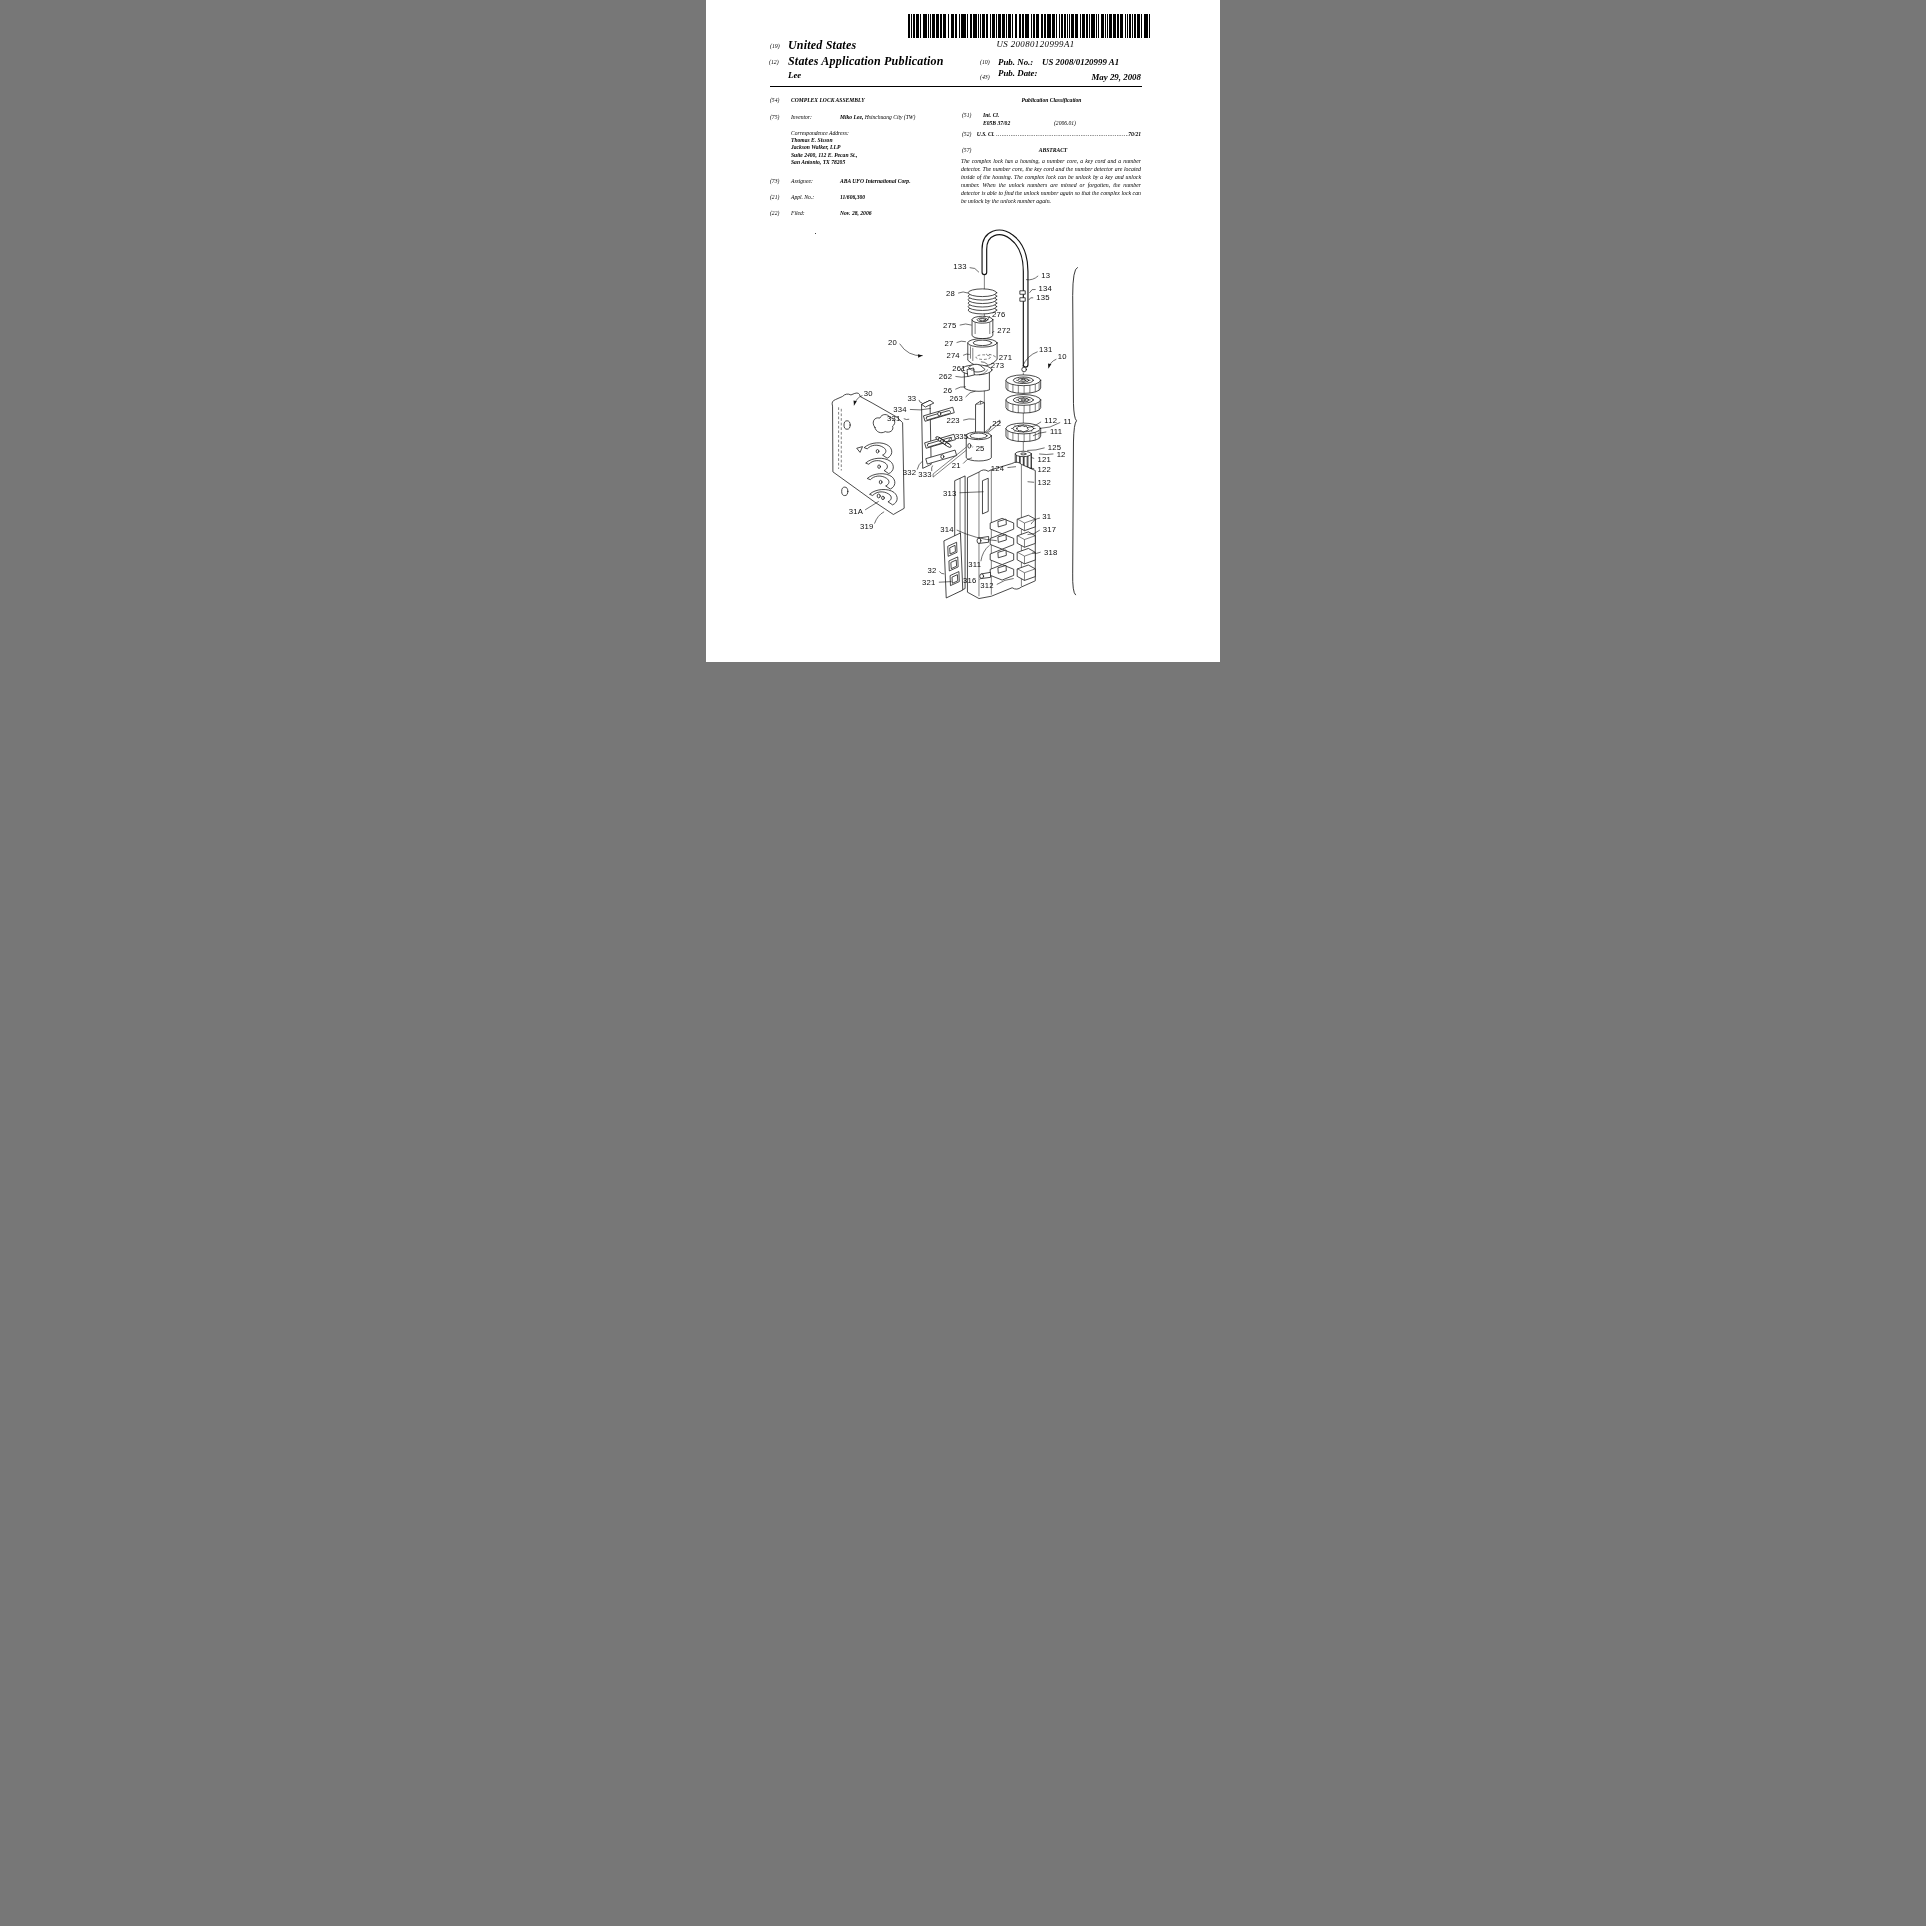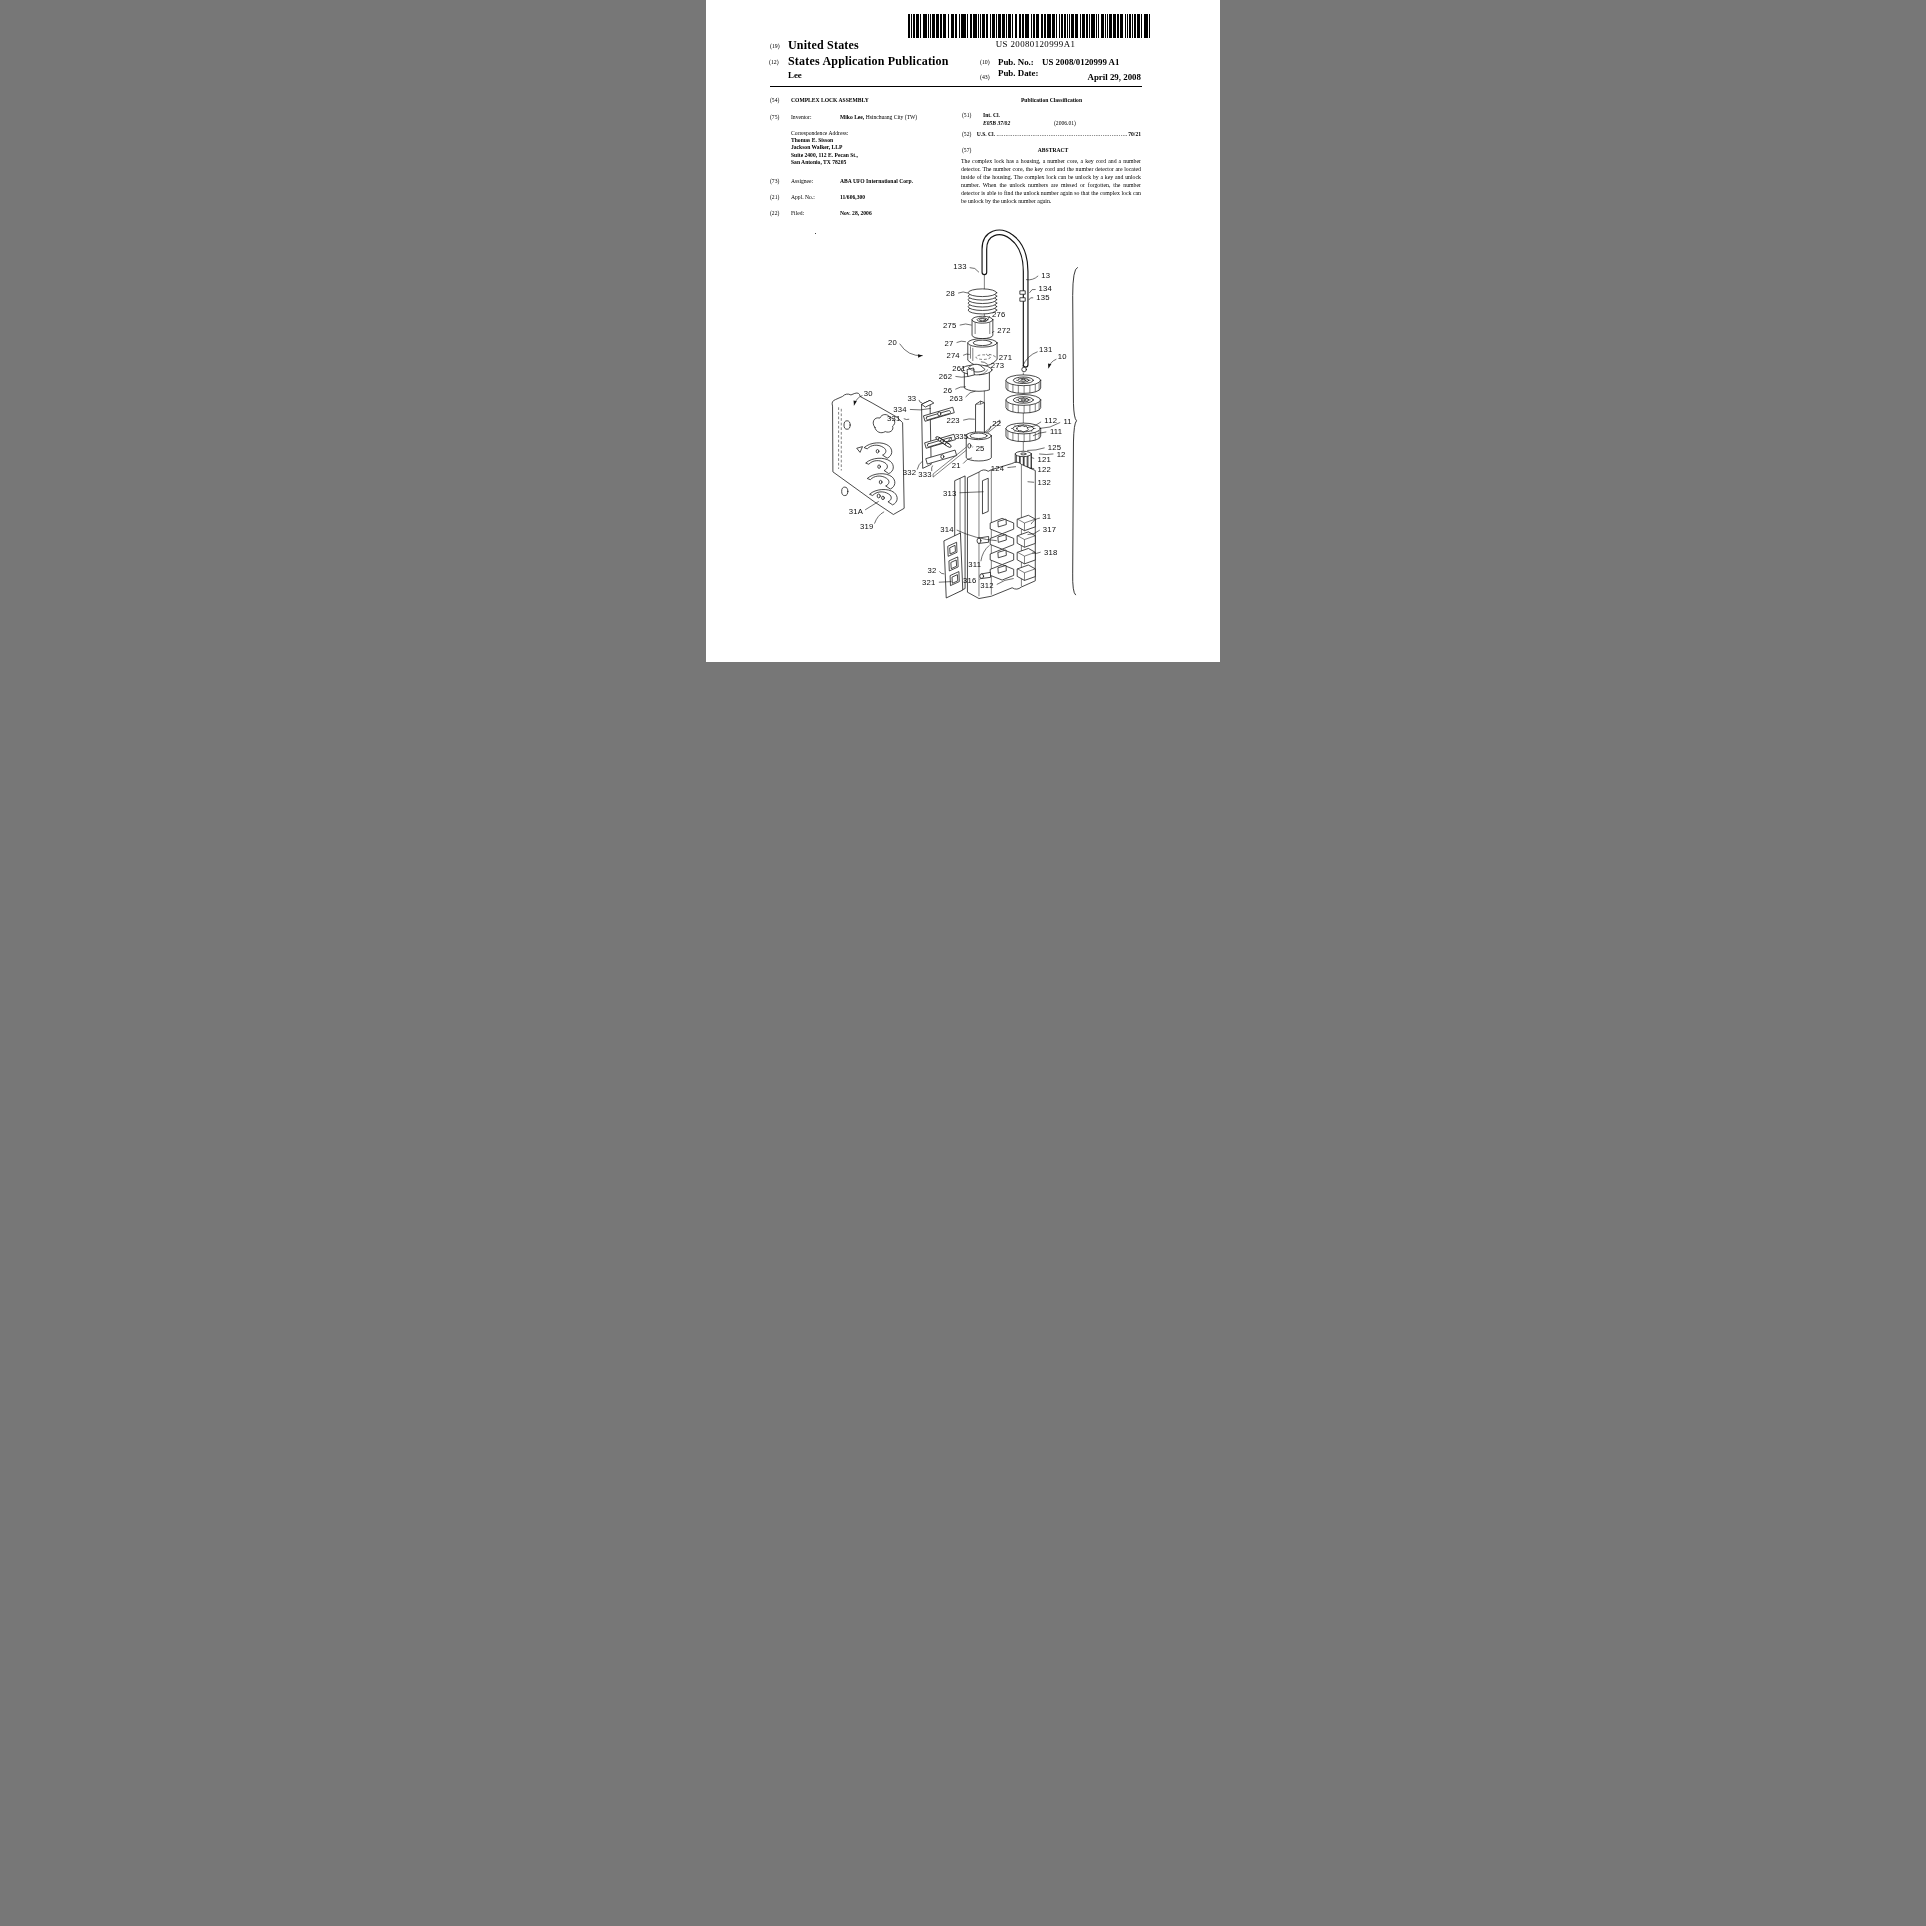--- a/index.html
+++ b/index.html
@@ -1,18 +1,18 @@
 <!DOCTYPE html>
 <html style="font-size:6.2px"><head>
 <meta charset="utf-8">
 <style>
   html,body{margin:0;padding:0;background:#777;}
   .page{position:relative;width:514px;height:662px;margin:0 auto;background:#ffffff;
         font-family:"Liberation Serif",serif;color:#000;overflow:hidden;}
-  .abs{position:absolute;}
+  .abs{position:absolute;font-style:italic;}
   
   #barcode{position:absolute;left:202px;top:13.5px;width:244px;height:24px;}
   #barcode b{position:absolute;top:0;height:100%;background:#000;}
   .bc-caption{left:210px;top:39px;width:239px;text-align:center;font-size:8.9px;letter-spacing:0.4px;}
   .code{font-size:5.8px;}
   .h-big{font-weight:bold;font-size:12px;letter-spacing:0.2px;}
   .h-mid{font-weight:bold;font-size:8.9px;}
   .rule{left:64px;top:86px;width:372px;height:1.2px;background:#000;}
   
   .b{font-size:5.6px;line-height:7.3px;}
@@ -153,21 +153,21 @@
   <div class="abs code" style="left:63px;top:59px;">(12)</div>
   <div class="abs h-big" style="left:82px;top:54px;">States Application Publication</div>
 
   <div class="abs code" style="left:274px;top:59px;">(10)</div>
   <div class="abs h-mid" style="left:292px;top:57px;">Pub. No.:</div>
   <div class="abs h-mid" style="left:336px;top:57px;">US 2008/0120999 A1</div>
 
   <div class="abs h-mid" style="left:82px;top:70px;">Lee</div>
   <div class="abs code" style="left:274px;top:74px;">(43)</div>
   <div class="abs h-mid" style="left:292px;top:68px;">Pub. Date:</div>
-  <div class="abs h-mid" style="left:370px;top:72px;width:65px;text-align:right;">April 29, 2008</div>
+  <div class="abs h-mid" style="left:370px;top:72px;width:65px;text-align:right;">May 29, 2008</div>
 
   <div class="abs rule"></div>
 
   <div class="abs b" style="left:64px;top:97px;">(54)</div>
   <div class="abs b bold" style="left:85px;top:97px;">COMPLEX LOCK ASSEMBLY</div>
 
   <div class="abs b" style="left:64px;top:114px;">(75)</div>
   <div class="abs b" style="left:85px;top:114px;">Inventor:</div>
   <div class="abs b" style="left:134px;top:114px;"><span class="bold">Miko Lee,</span><span> Hsinchuang City (TW)</span></div>
 

